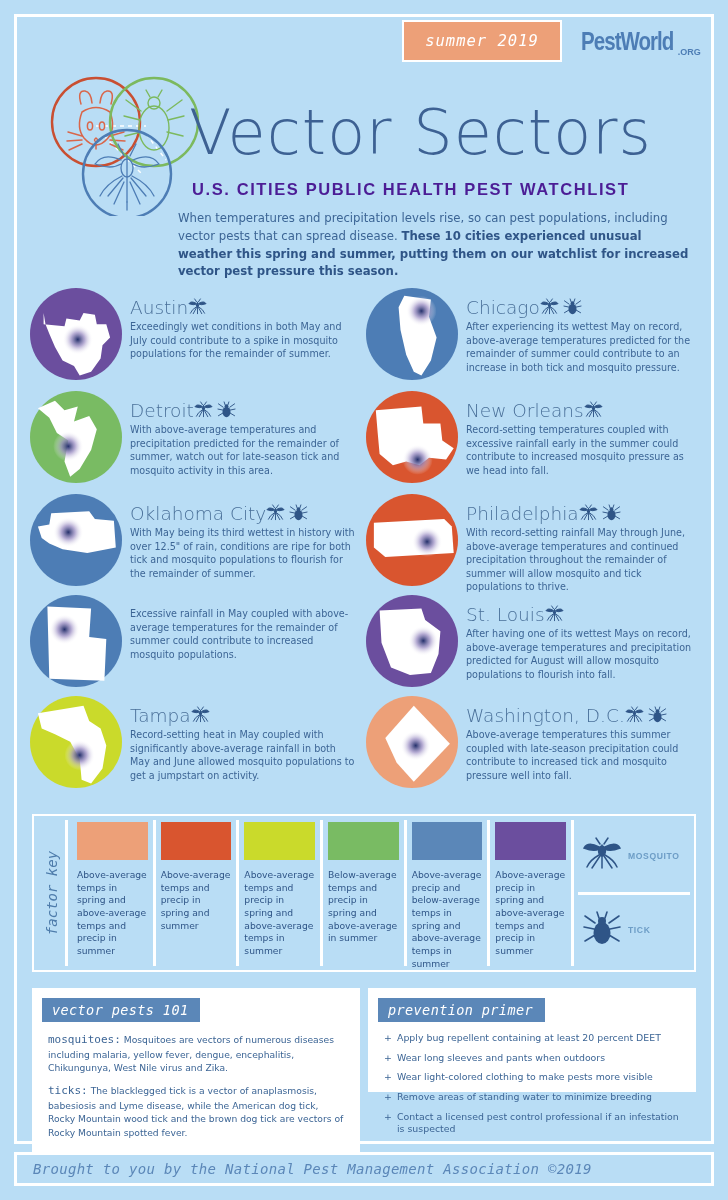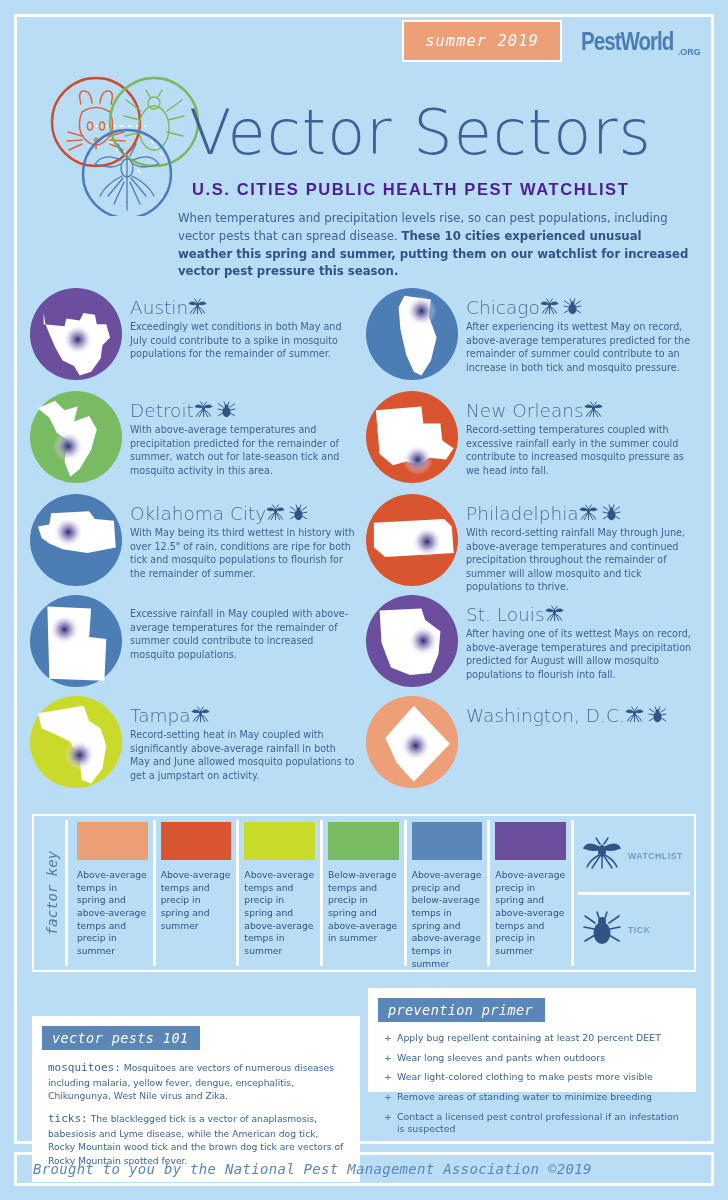--- a/index.html
+++ b/index.html
@@ -209,21 +209,21 @@
     letter-spacing: 0.6px;
     color: #6d9dc6;
   }
 
   
   .panel {
     position: absolute;
     background: #ffffff;
     border: 2px solid #ffffff;
   }
-  .panel-left  { left: 32px;  top: 988px; width: 328px; height: 166px; margin-top: 28px; }
+  .panel-left  { left: 32px;  top: 988px; width: 328px; height: 166px; }
   .panel-right { left: 368px; top: 988px; width: 328px; height: 104px; }
   .panel-head {
     position: absolute;
     left: 8px; top: 8px;
     height: 24px;
     background: #5b87b8;
     display: flex; align-items: center;
     padding: 0 12px 0 10px;
   }
   .panel-head span {
@@ -748,20 +748,21 @@
       <g stroke="#2f5587" stroke-width="2" fill="none" stroke-linecap="round">
         <path d="M13 13 L3 6 M12 19 L2 17 M13 25 L3 31"></path>
         <path d="M27 13 L37 6 M28 19 L38 17 M27 25 L37 31"></path>
         <path d="M17 8 L15 2 M23 8 L25 2"></path>
       </g>
       <ellipse cx="20" cy="23" rx="8.5" ry="11" fill="#2f5587"></ellipse>
       <ellipse cx="20" cy="11" rx="4" ry="4" fill="#2f5587"></ellipse>
     </svg>
            </span>
          </div>
+         <div class="city-desc">Above-average temperatures this summer coupled with late-season precipitation could contribute to increased tick and mosquito pressure well into fall.</div>
        </div>
         </div>
       </div>
     </div>
 
   <div class="factor-key">
     <div class="fk-inner">
       <div class="fk-label">
         <span>factor key</span>
       </div>
@@ -797,21 +798,21 @@
             <g stroke="#2f5587" stroke-width="1.5" fill="none" stroke-linecap="round">
               <path d="M20 9 L20 32"></path>
               <ellipse cx="20" cy="15" rx="3.4" ry="5" fill="#2f5587"></ellipse>
               <path d="M17 11 q-11 -6 -15 1 q10 4 15 1" fill="#2f5587"></path>
               <path d="M23 11 q11 -6 15 1 q-10 4 -15 1" fill="#2f5587"></path>
               <path d="M17 19 q-9 5 -12 12 M23 19 q9 5 12 12"></path>
               <path d="M18 20 L10 32 M22 20 L30 32"></path>
               <path d="M18 8 L14 2 M22 8 L26 2"></path>
             </g>
           </svg>
-          <span class="fk-leg-label">WATCHLIST</span>
+          <span class="fk-leg-label">MOSQUITO</span>
         </div>
         <div class="fk-leg-item">
           <svg width="40" height="40" viewBox="0 0 40 40">
             <g stroke="#2f5587" stroke-width="1.6" fill="none" stroke-linecap="round">
               <path d="M13 13 L3 6 M12 19 L2 17 M13 25 L3 31"></path>
               <path d="M27 13 L37 6 M28 19 L38 17 M27 25 L37 31"></path>
               <path d="M17 8 L15 2 M23 8 L25 2"></path>
             </g>
             <ellipse cx="20" cy="23" rx="8.5" ry="11" fill="#2f5587"></ellipse>
             <ellipse cx="20" cy="11" rx="4" ry="4" fill="#2f5587"></ellipse>

